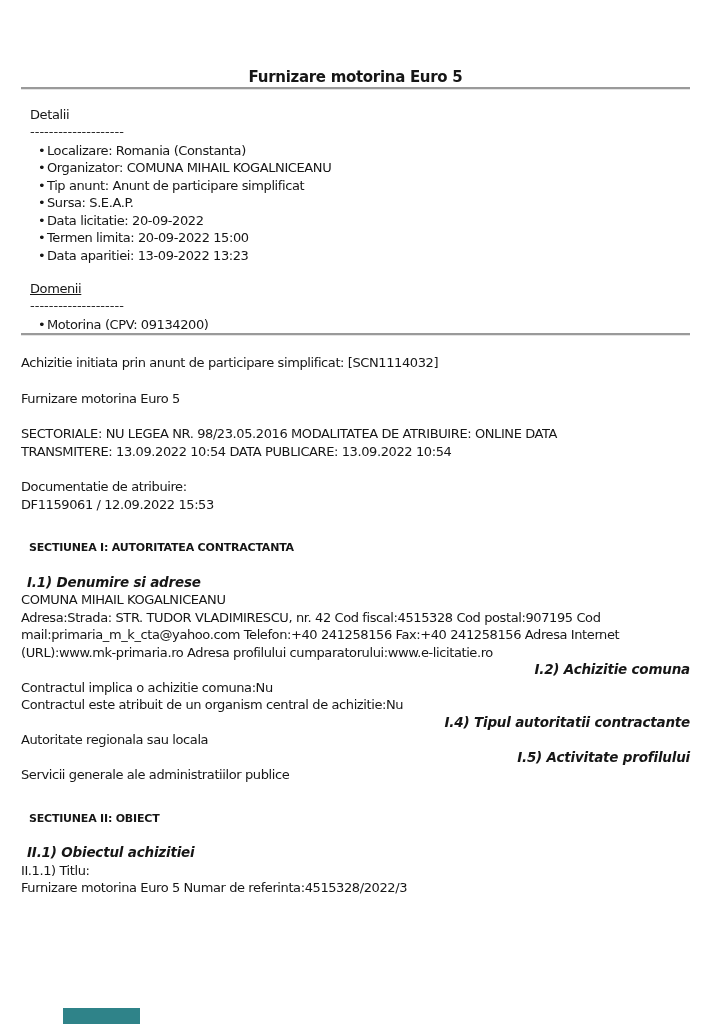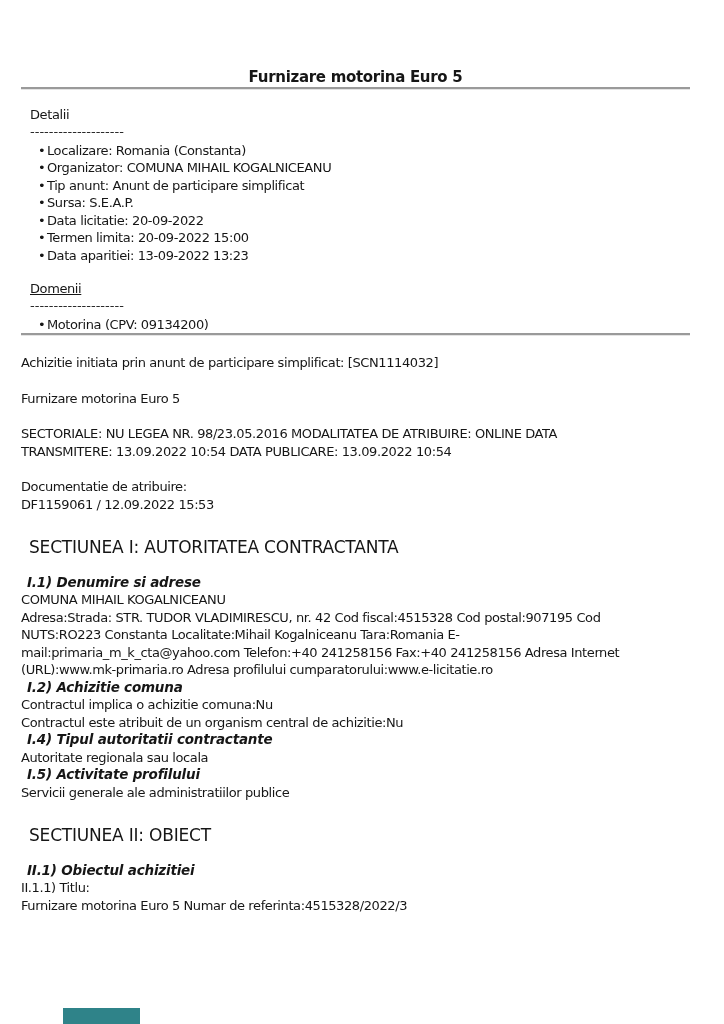--- a/index.html
+++ b/index.html
@@ -16,23 +16,23 @@
   hr.rule{border:0;height:2px;margin:0;background:#9a9a9a;border-bottom:1px solid #e4e4e4;}
   .rule-top{margin-top:29px;}
   .rule-mid{margin-top:31px;}
   .lead-head{margin:16px 0 0 9px;}
   .lead-head.domenii{text-decoration:underline;}
   .dashes{margin-left:9px;line-height:15px;letter-spacing:0;color:#2a2a2a;}
   ul.bullets{list-style:none;margin:3px 0 0 0;padding:0;}
   ul.bullets li{padding-left:26px;position:relative;}
   ul.bullets li::before{content:"\2022";position:absolute;left:17px;top:0;}
   .para{margin:18px 0 0 0;}
-  .h-sect{font-weight:normal;font-size:17px;letter-spacing:-0.2px;margin:26px 0 0 8px;}
+  .h-sect{font-weight:bold;font-size:11px;letter-spacing:-0.2px;margin:26px 0 0 8px;}
   .h-num{font-weight:bold;font-size:13.5px;letter-spacing:-0.2px;margin:17px 0 0 6px;font-style:italic;}
-  .h-num.tight{margin-top:0;}
+  .h-num.tight{margin-top:0;text-align:right;}
   .line{white-space:nowrap;}
   .footer-accent{position:absolute;left:63px;bottom:0;width:77px;height:16px;}
 </style>
 </head>
 <body>
 
 <div class="page">
 
   <h1 class="doc-title">Furnizare motorina Euro 5</h1>
 
@@ -76,21 +76,20 @@
       <div class="line">Documentatie de atribuire:</div>
       <div class="line">DF1159061 / 12.09.2022 15:53</div>
     </div>
 
     <div class="h-sect">SECTIUNEA I: AUTORITATEA CONTRACTANTA</div>
 
     <div class="h-num">I.1) Denumire si adrese</div>
     <div class="line">COMUNA MIHAIL KOGALNICEANU</div>
     <div>
       <div class="line">Adresa:Strada: STR. TUDOR VLADIMIRESCU, nr. 42 Cod fiscal:4515328 Cod postal:907195 Cod</div>
-      <div class="line">NUTS:RO223 Constanta Localitate:Mihail Kogalniceanu Tara:Romania E-</div>
       <div class="line">mail:primaria_m_k_cta@yahoo.com Telefon:+40 241258156 Fax:+40 241258156 Adresa Internet</div>
       <div class="line">(URL):www.mk-primaria.ro Adresa profilului cumparatorului:www.e-licitatie.ro</div>
     </div>
 
     <div class="h-num tight">I.2) Achizitie comuna</div>
     <div class="line">Contractul implica o achizitie comuna:Nu</div>
     <div class="line">Contractul este atribuit de un organism central de achizitie:Nu</div>
 
     <div class="h-num tight">I.4) Tipul autoritatii contractante</div>
     <div class="line">Autoritate regionala sau locala</div>

